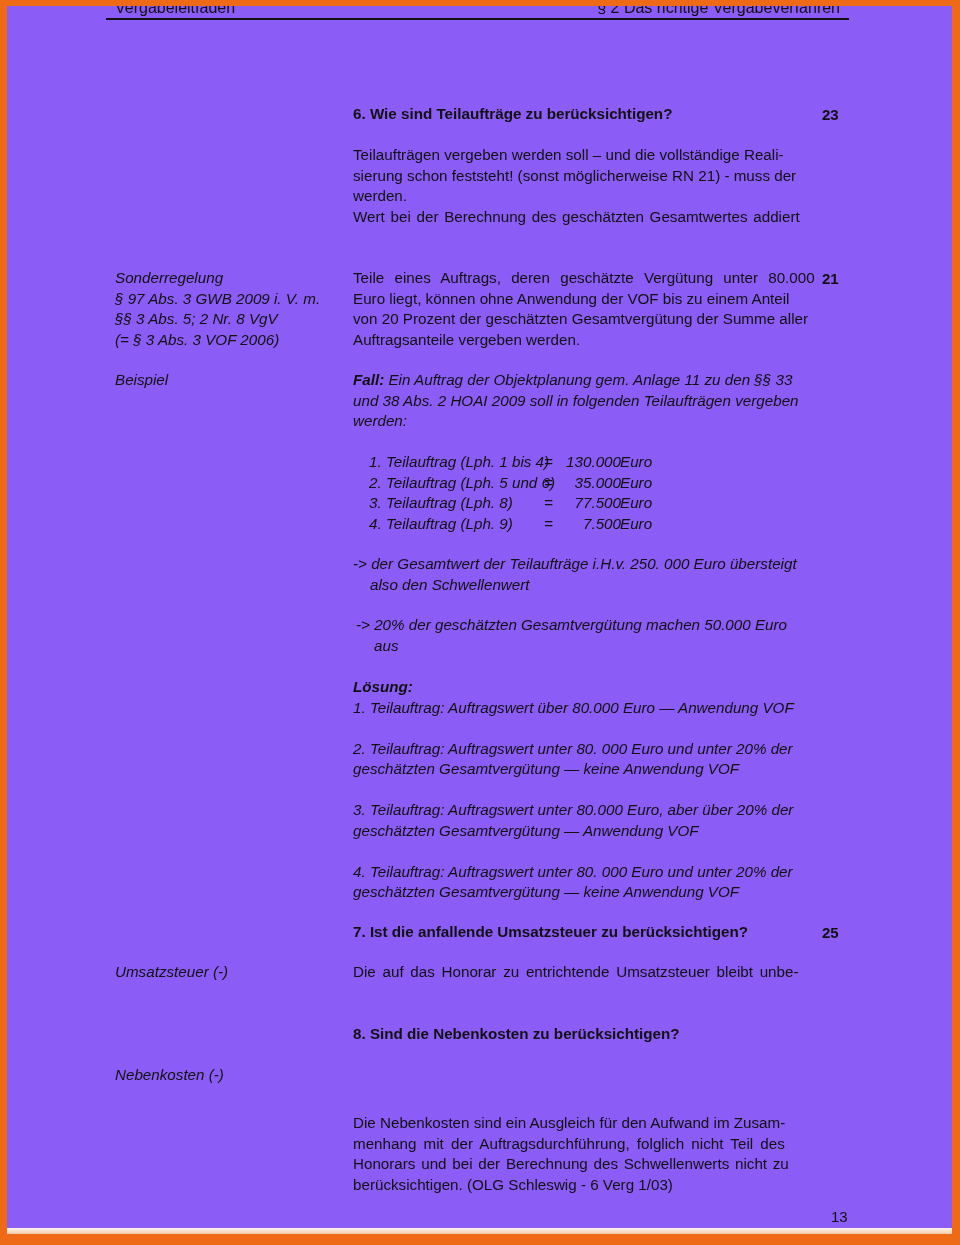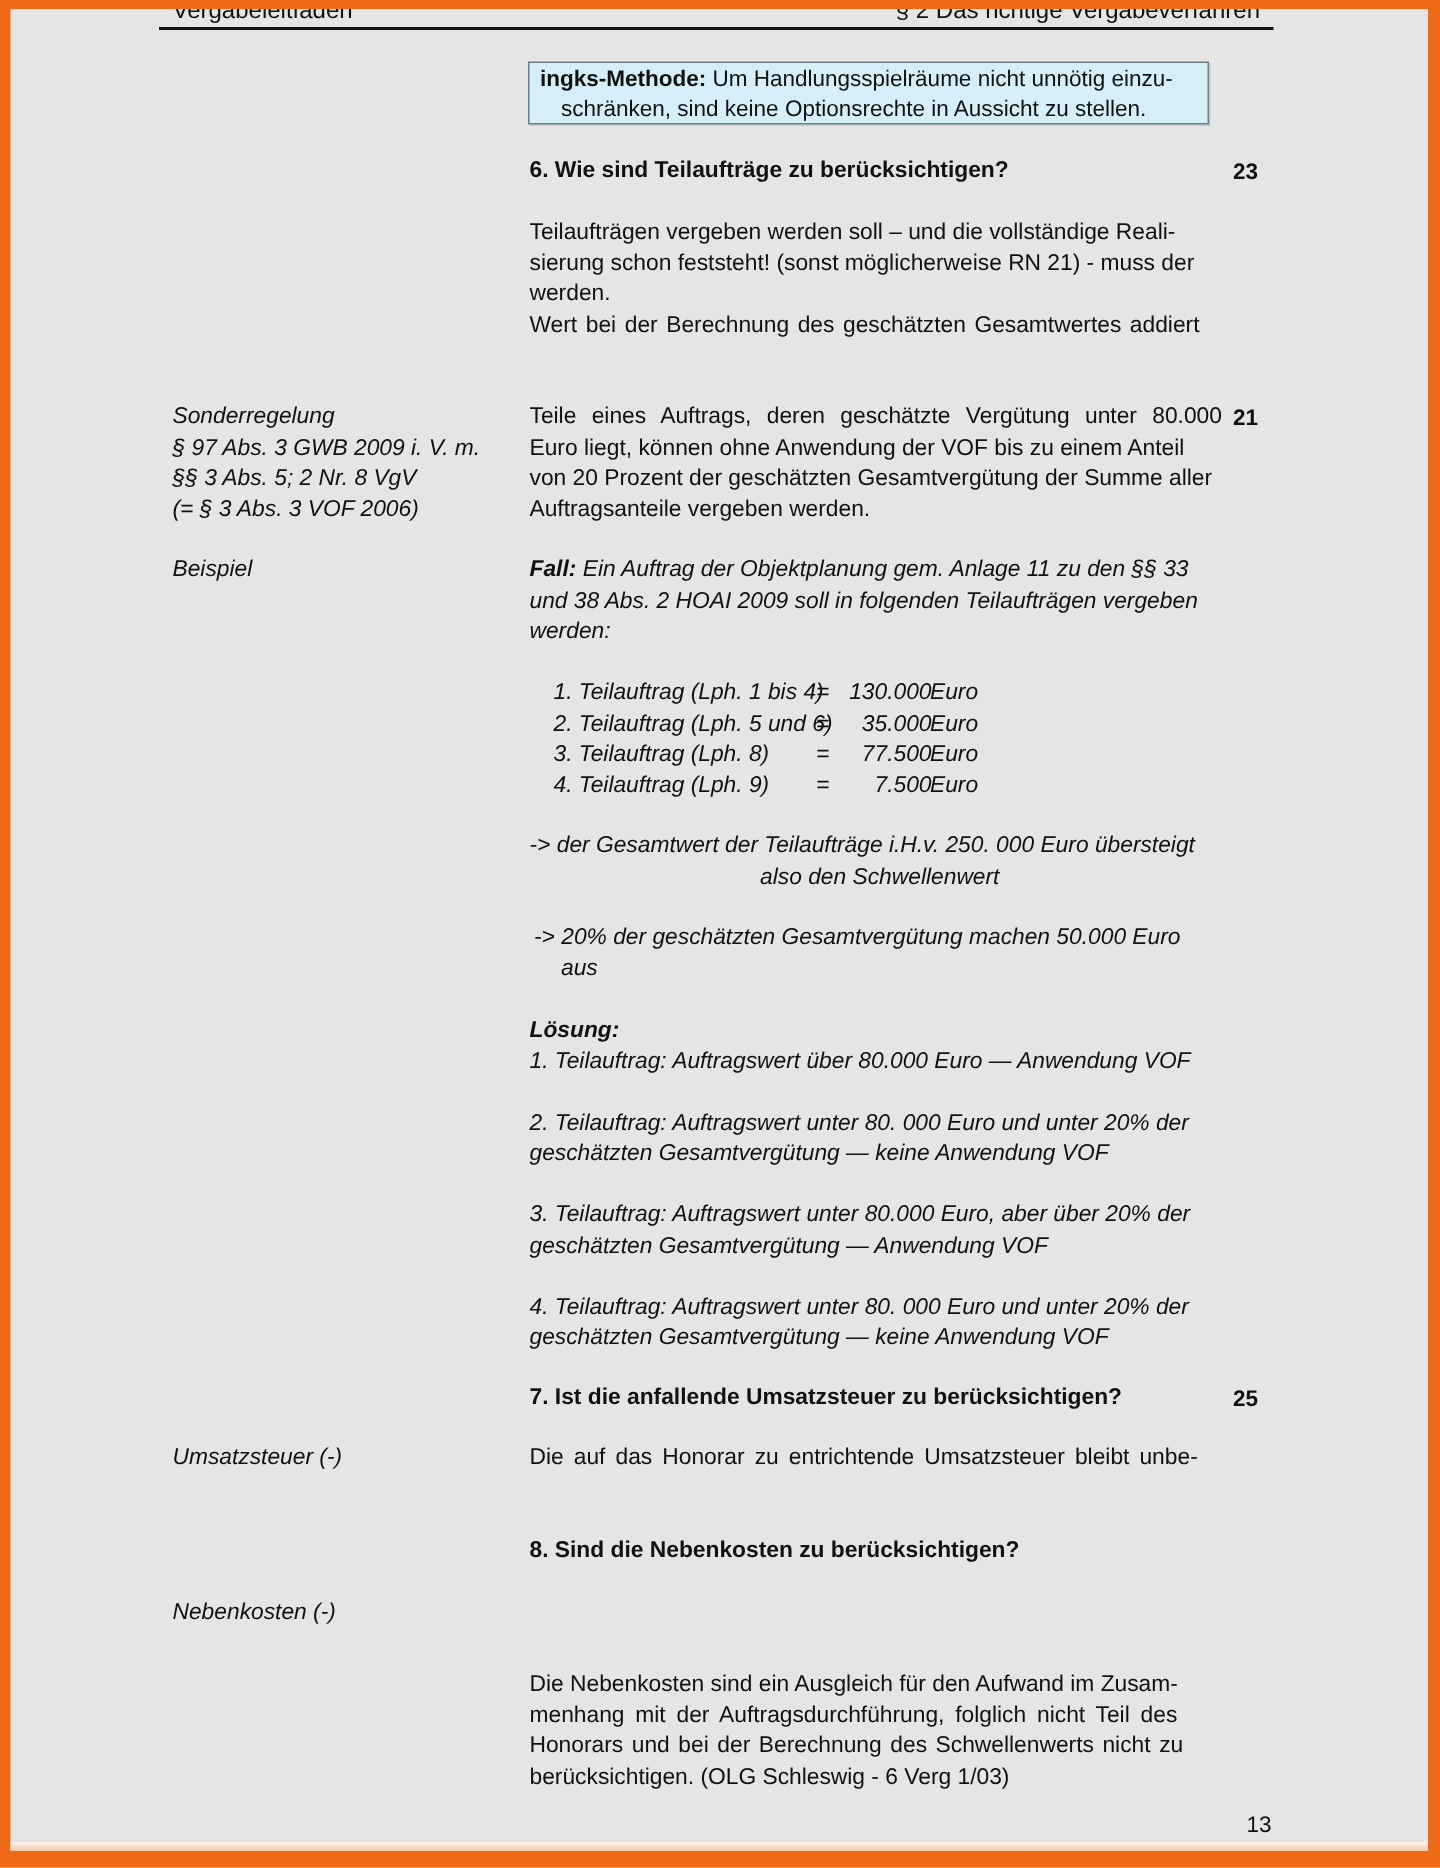--- a/index.html
+++ b/index.html
@@ -8,21 +8,21 @@
     background: #ee6a16;
     position: relative;
     overflow: hidden;
     font-family: "Liberation Sans", "DejaVu Sans", sans-serif;
     color: #111;
   }
   .page {
     position: absolute;
     left: 7px; top: 6px;
     width: 945px; height: 1228px;
-    background: #e5e5e5;
+    background: #8b5cf6;
     overflow: hidden;
   }
   .page-bottom-strip {
     position: absolute; left: 7px; top: 1228px; width: 945px; height: 6px;
     background: linear-gradient(#fdf6ee, #f3c9a5);
   }
   .abs { position: absolute; }
   .hdr { font-size: 16px; top: -8px; line-height: 20px; color: #111; }
   .hdr-left { left: 108px; }
   .hdr-right { right: 112px; }
@@ -60,24 +60,20 @@
 </style>
 </head>
 <body>
 
 <div class="page">
 
   <span class="abs hdr hdr-left">Vergabeleitfaden</span>
   <span class="abs hdr hdr-right">§ 2 Das richtige Vergabeverfahren</span>
   <div class="abs hdr-rule"></div>
 
-  <div class="abs infobox">
-    <span class="l1"><b>ingks-Methode:</b><span> Um Handlungsspielräume nicht unnötig einzu-</span></span>
-    <span class="l2">schränken, sind keine Optionsrechte in Aussicht zu stellen.</span>
-  </div>
 
   <div class="abs body col-main h" style="top:98px;">6. Wie sind Teilaufträge zu berücksichtigen?</div>
   <div class="abs body rn" style="top:99px;">23</div>
   <div class="abs body col-main just" style="top:139px;">
     <span class="line">Teilaufträgen vergeben werden soll – und die vollständige Reali-</span>
     <span class="line">sierung schon feststeht! (sonst möglicherweise RN 21) - muss der</span>
     <span class="line">werden.</span>
     <span class="line" style="word-spacing:1.5px;">Wert bei der Berechnung des geschätzten Gesamtwertes addiert</span>
   </div>
 
@@ -124,21 +120,21 @@
     <div class="teil-row">
       <span class="lbl">4. Teilauftrag (Lph. 9)</span>
       <span class="eq">=</span>
       <span class="amt">7.500</span>
       <span class="cur">Euro</span>
     </div>
   </div>
 
   <div class="abs body col-main it" style="top:548px;">
     <span class="line">-&gt; der Gesamtwert der Teilaufträge i.H.v. 250. 000 Euro übersteigt</span>
-    <span class="line" style="padding-left:17px;text-align:center;">also den Schwellenwert</span>
+    <span class="line" style="padding-left:17px;">also den Schwellenwert</span>
   </div>
   <div class="abs body col-main it" style="top:609px; left:349px;">
     <span class="line">-&gt; 20% der geschätzten Gesamtvergütung machen 50.000 Euro</span>
     <span class="line" style="padding-left:18px;">aus</span>
   </div>
 
   <div class="abs body col-main it" style="top:671px;">
     <span class="line"><b>Lösung:</b></span>
     <span class="line">1. Teilauftrag: Auftragswert über 80.000 Euro — Anwendung VOF</span>
     <span class="line">&nbsp;</span>

